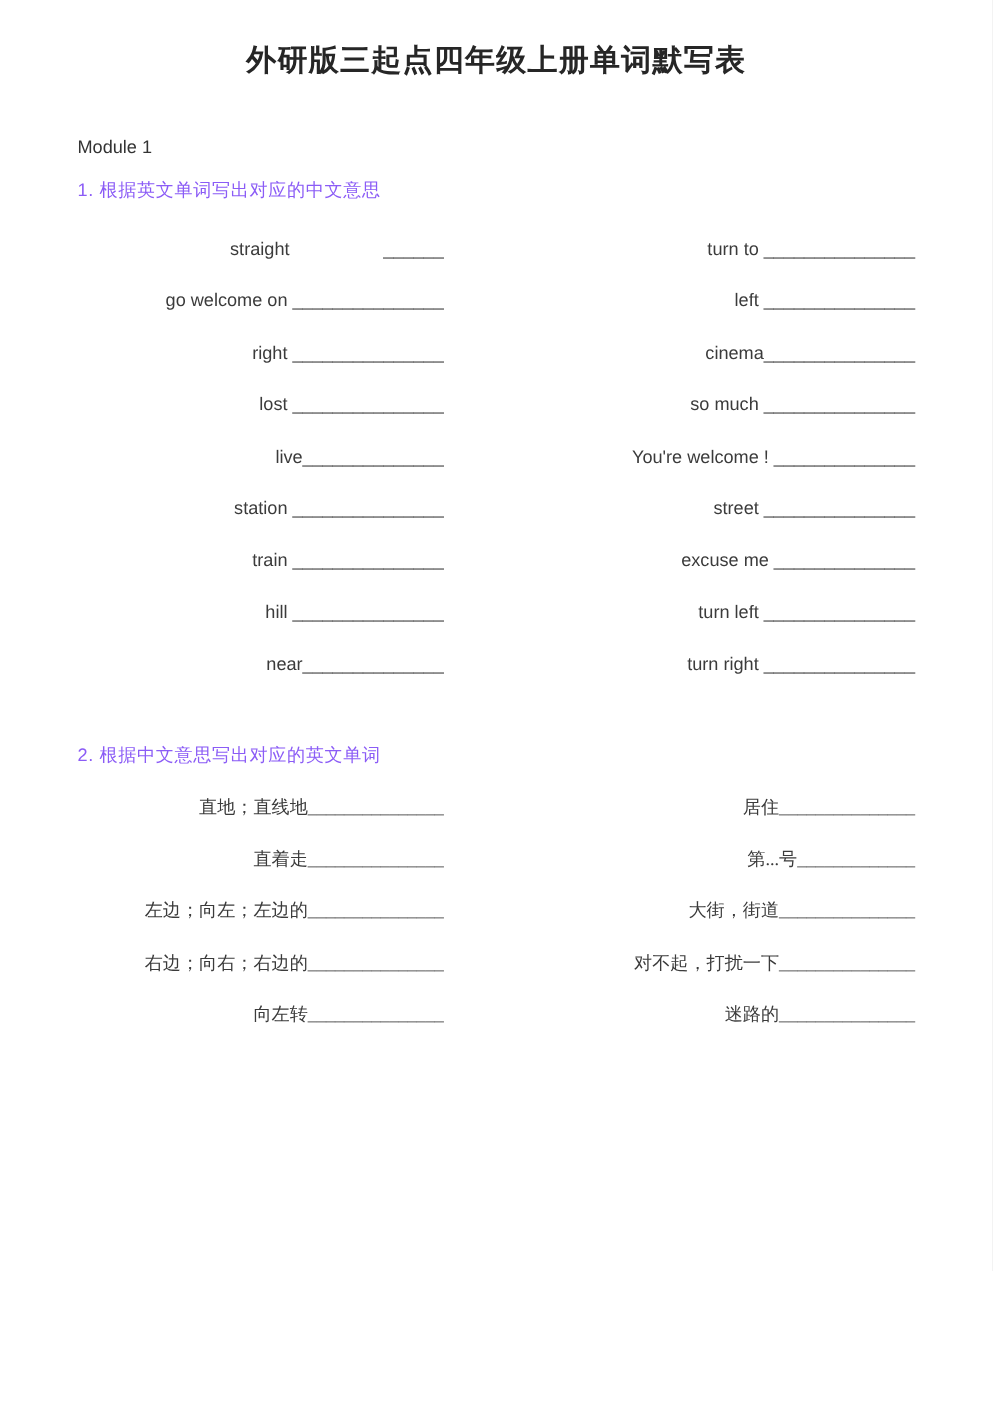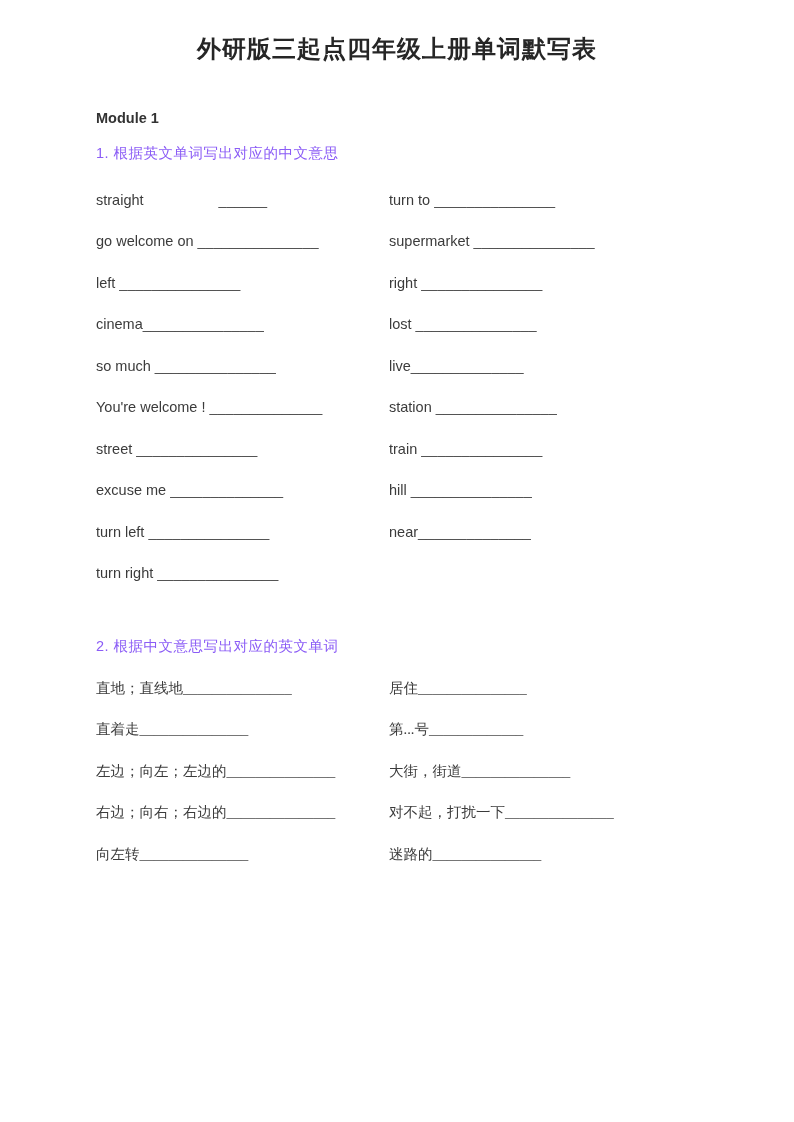--- a/index.html
+++ b/index.html
@@ -2,54 +2,55 @@
 <html><head>
 <meta charset="utf-8">
 <style>
   html,body{margin:0;padding:0;background:#e9e9e9;}
   .page{
     position:relative;
     width:794px;height:1122px;
     margin:0 auto;
     background:#ffffff;
     box-sizing:border-box;
-    padding:0 96px;
+    padding:0 62px;
     font-family:"Liberation Sans","DejaVu Sans",sans-serif;
     color:#3b3b3b;
     overflow:hidden;
   }
   .title{
     margin:34px 0 0 0;
     font-size:24px;
     line-height:30px;
     font-weight:700;
     text-align:center;
     color:#262626;
     letter-spacing:1px;
   }
   .module{
     margin-top:44px;
     font-size:14.5px;
     line-height:20px;
-    font-weight:700;
+    font-weight:400;
     color:#333333;
   }
   .sec-heading{
     font-size:14.5px;
     line-height:20px;
     color:#8b5cf6;
     letter-spacing:0.5px;
   }
   .s1 .sec-heading{margin-top:15px;}
   .s2 .sec-heading{margin-top:42px;}
   .rows{
     display:grid;
     grid-template-columns:293px 1fr;
     grid-auto-rows:41.5px;
     align-items:center;
+    text-align:right;
   }
   .s1 .rows{margin-top:16px;}
   .s2 .rows{margin-top:11px;font-family:Liberation Serif, serif;}
   .cell{
     font-size:14.5px;
     line-height:20px;
     white-space:nowrap;
   }
   .word{color:#3b3b3b;}
   .blank{
@@ -70,21 +71,20 @@
   <h1 class="title">外研版三起点四年级上册单词默写表</h1>
 
   <div class="module">Module 1</div>
 
   <section class="s1">
     <div class="sec-heading">1. 根据英文单词写出对应的中文意思</div>
     <div class="rows">
         <div class="cell"><span class="word">straight</span><span class="spacer"></span><span class="blank">______</span></div>
         <div class="cell"><span class="word">turn to</span><span class="blank"> _______________</span></div>
         <div class="cell"><span class="word">go welcome on</span><span class="blank"> _______________</span></div>
-        <div class="cell"><span class="word">supermarket</span><span class="blank"> _______________</span></div>
         <div class="cell"><span class="word">left</span><span class="blank"> _______________</span></div>
         <div class="cell"><span class="word">right</span><span class="blank"> _______________</span></div>
         <div class="cell"><span class="word">cinema</span><span class="blank">_______________</span></div>
         <div class="cell"><span class="word">lost</span><span class="blank"> _______________</span></div>
         <div class="cell"><span class="word">so much</span><span class="blank"> _______________</span></div>
         <div class="cell"><span class="word">live</span><span class="blank">______________</span></div>
         <div class="cell"><span class="word">You're welcome !</span><span class="blank"> ______________</span></div>
         <div class="cell"><span class="word">station</span><span class="blank"> _______________</span></div>
         <div class="cell"><span class="word">street</span><span class="blank"> _______________</span></div>
         <div class="cell"><span class="word">train</span><span class="blank"> _______________</span></div>

